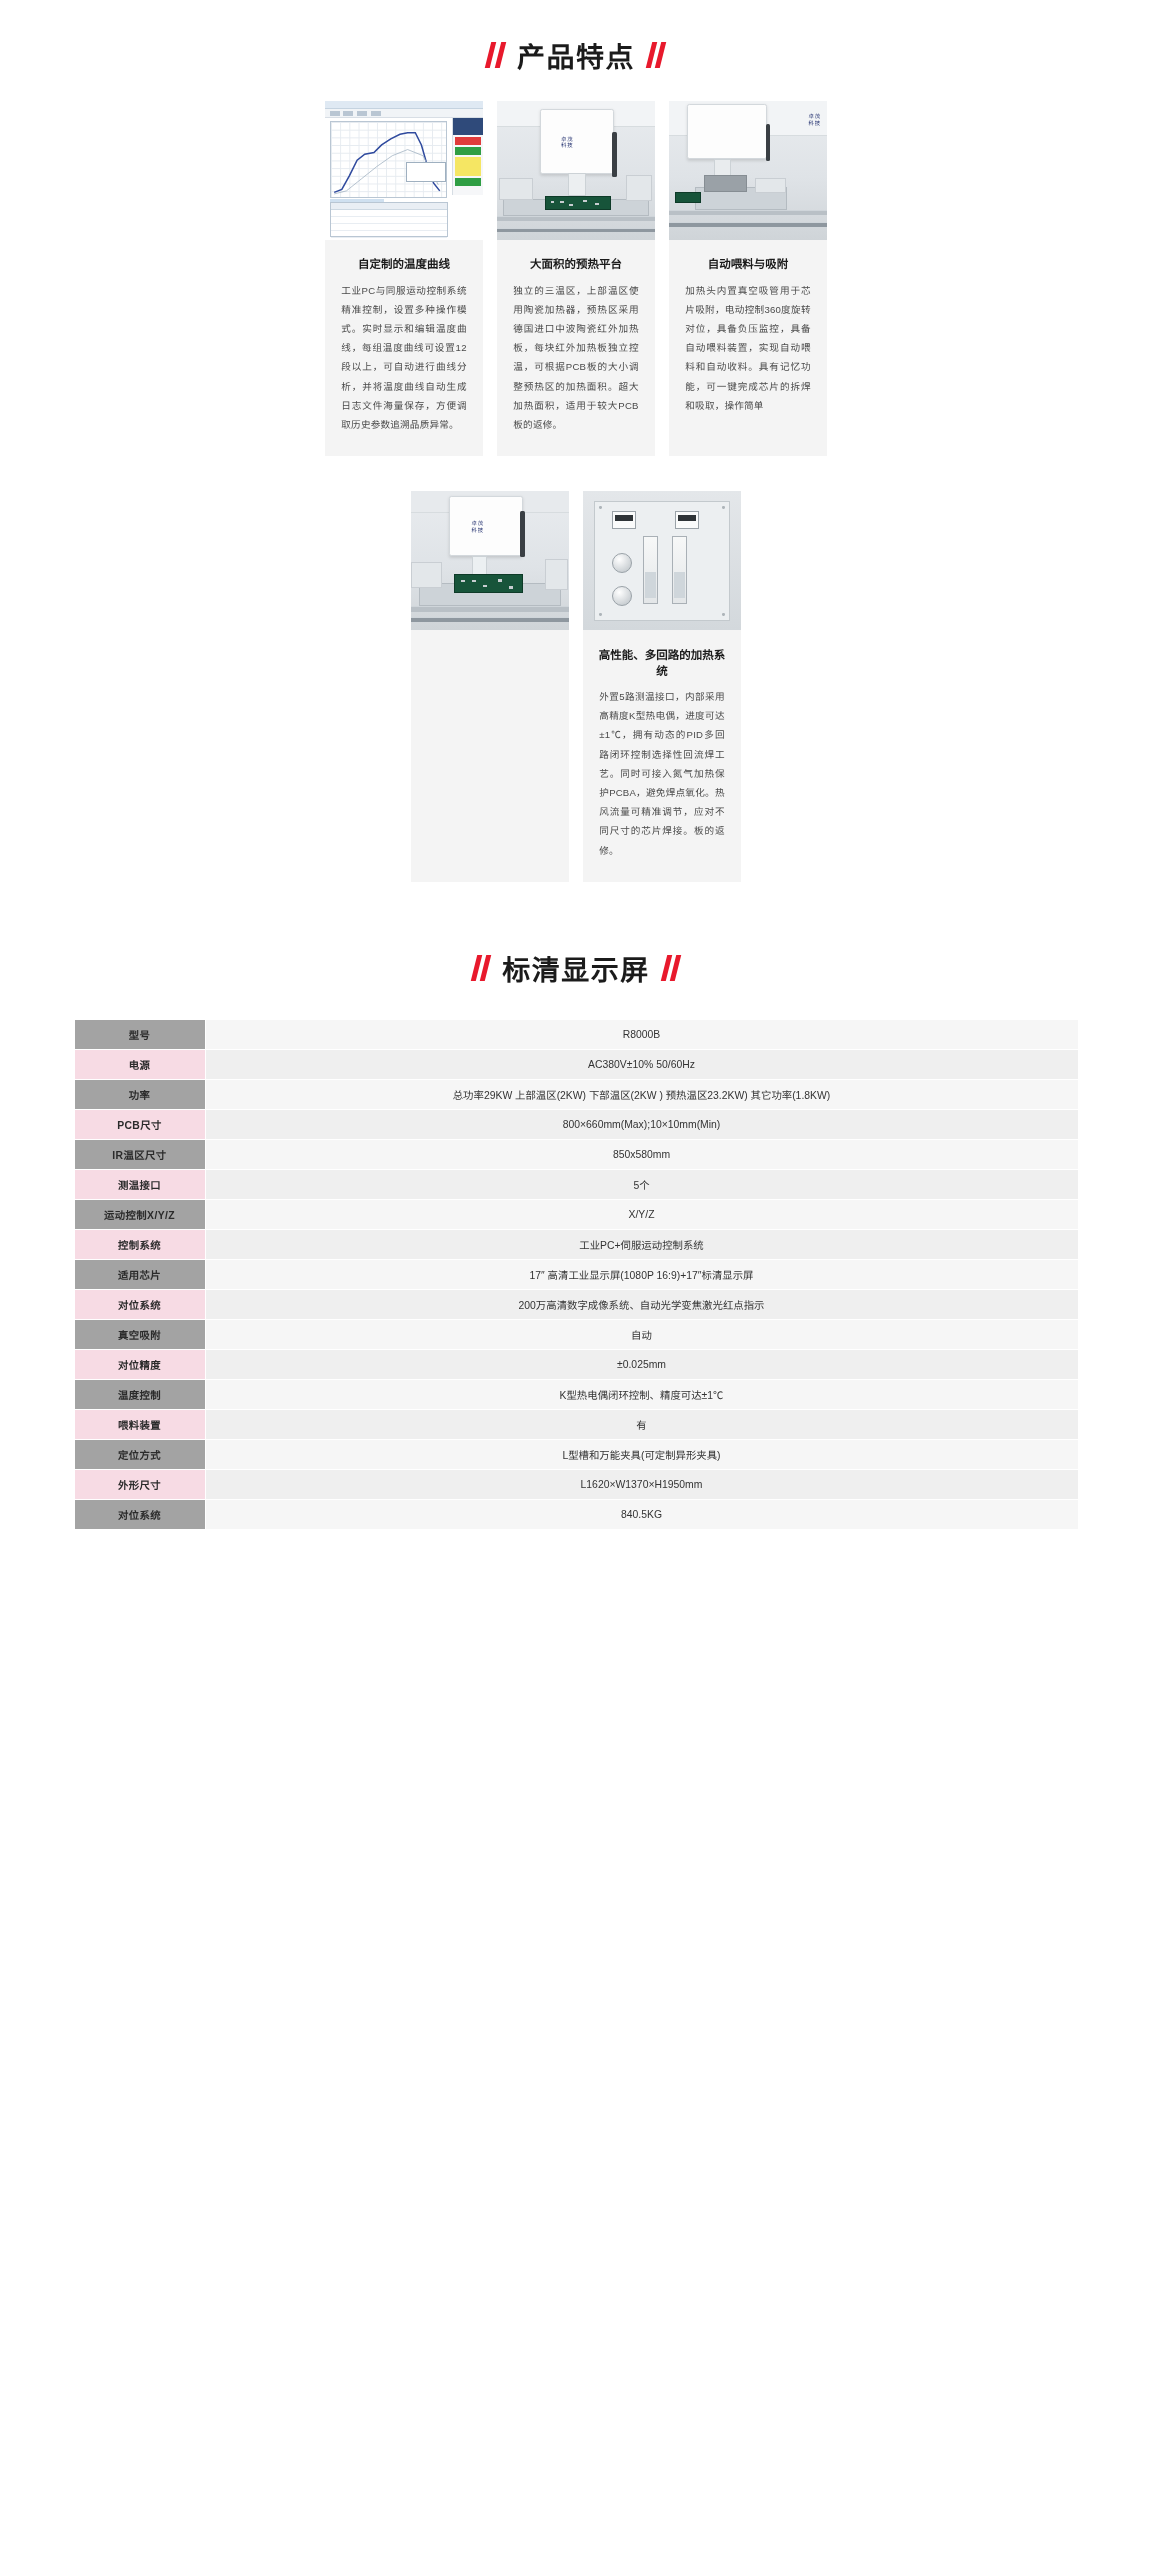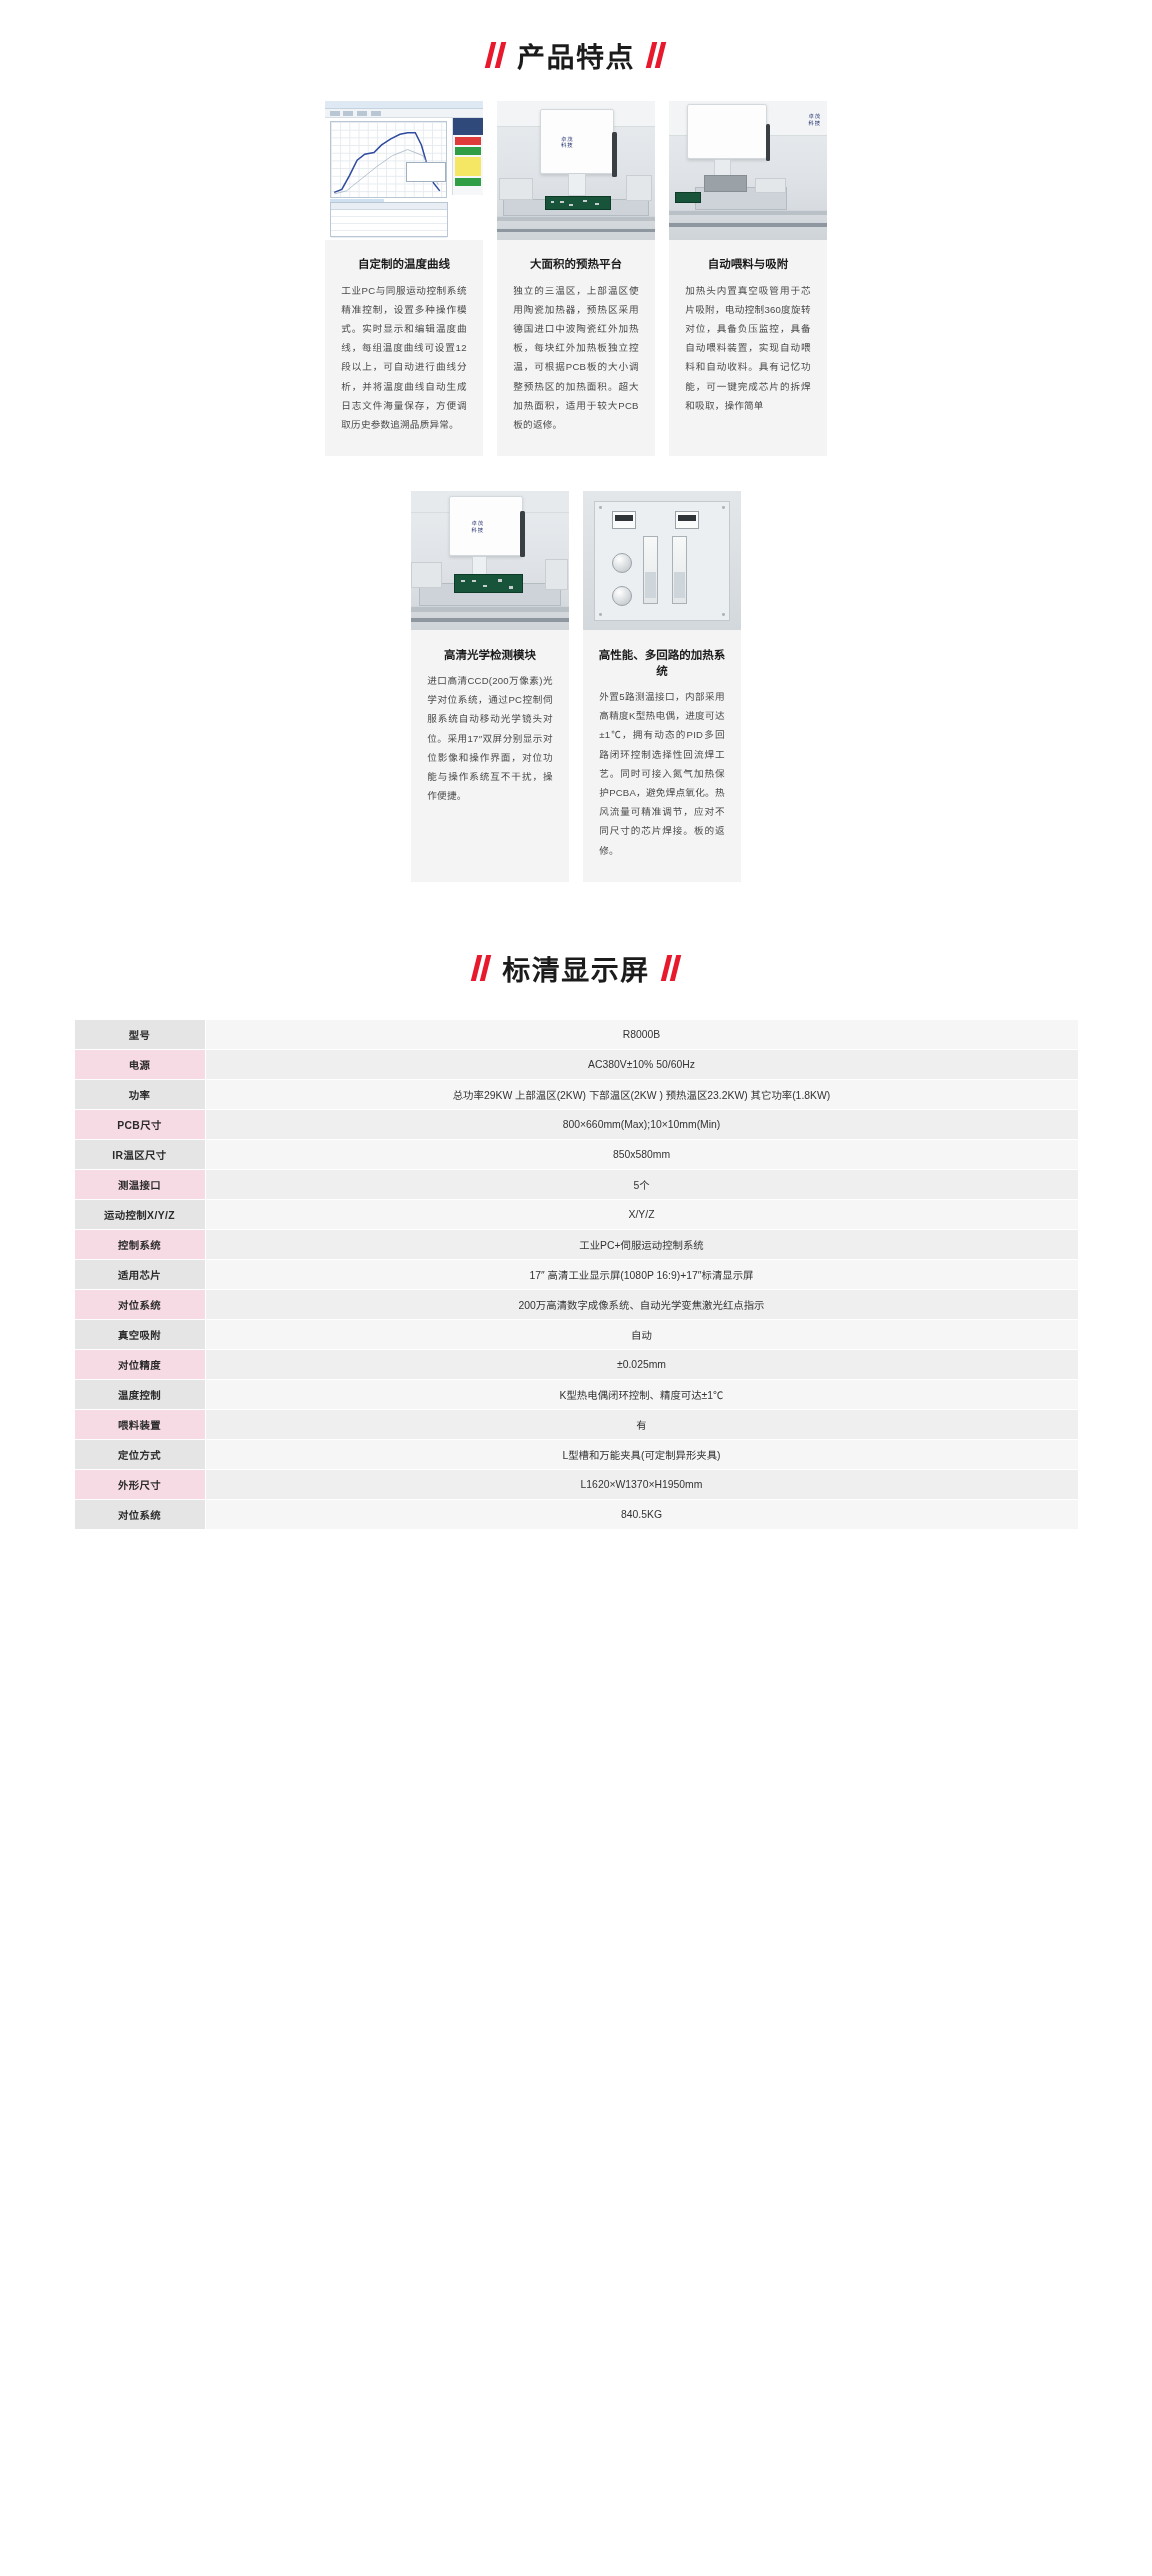--- a/index.html
+++ b/index.html
@@ -86,21 +86,21 @@
     border-collapse:collapse;
     font-size:10.4px;
   }
   table.spec tr { height:29px; }
   table.spec td {
     border:0.8px solid #ffffff;
     padding:7px 7.7px;
   }
   table.spec td.k {
     width:131px;
-    background:#e5e5e5;
+    background:#a3a3a3;
     text-align:center;
     font-weight:bold;
     color:#2b2b2b;
     letter-spacing:0.4px;
   }
   table.spec td.v {
     background:#f6f6f6;
     text-align:center;
     color:#333;
   }
@@ -288,24 +288,20 @@
             <i style="left:6.1px;top:4.6px"></i>
               <i style="left:17px;top:4.6px"></i>
               <i style="left:28px;top:9.2px"></i>
               <i style="left:43px;top:3.8px"></i>
               <i style="left:54px;top:10.8px"></i>
           </div>
           <div class="blk" style="left:0;top:71px;width:31px;height:26px;"></div>
           <div class="blk" style="right:1.5px;top:68px;width:23px;height:31px;"></div>
           <div class="cable" style="left:109px;top:20px;width:4.6px;height:46px;"></div>
         </div>
-      </div>
-      <div class="body">
-        <h3>高清光学检测模块</h3>
-        <p>进口高清CCD(200万像素)光学对位系统，通过PC控制伺服系统自动移动光学镜头对位。采用17″双屏分别显示对位影像和操作界面，对位功能与操作系统互不干扰，操作便捷。</p>
       </div>
     </div>
 
     <div class="card">
       <div class="thumb">
         <div class="img panel">
           <div class="plate">
             <div class="gauge" style="left:17px;top:9.2px;">
                 <b></b>
               </div>

